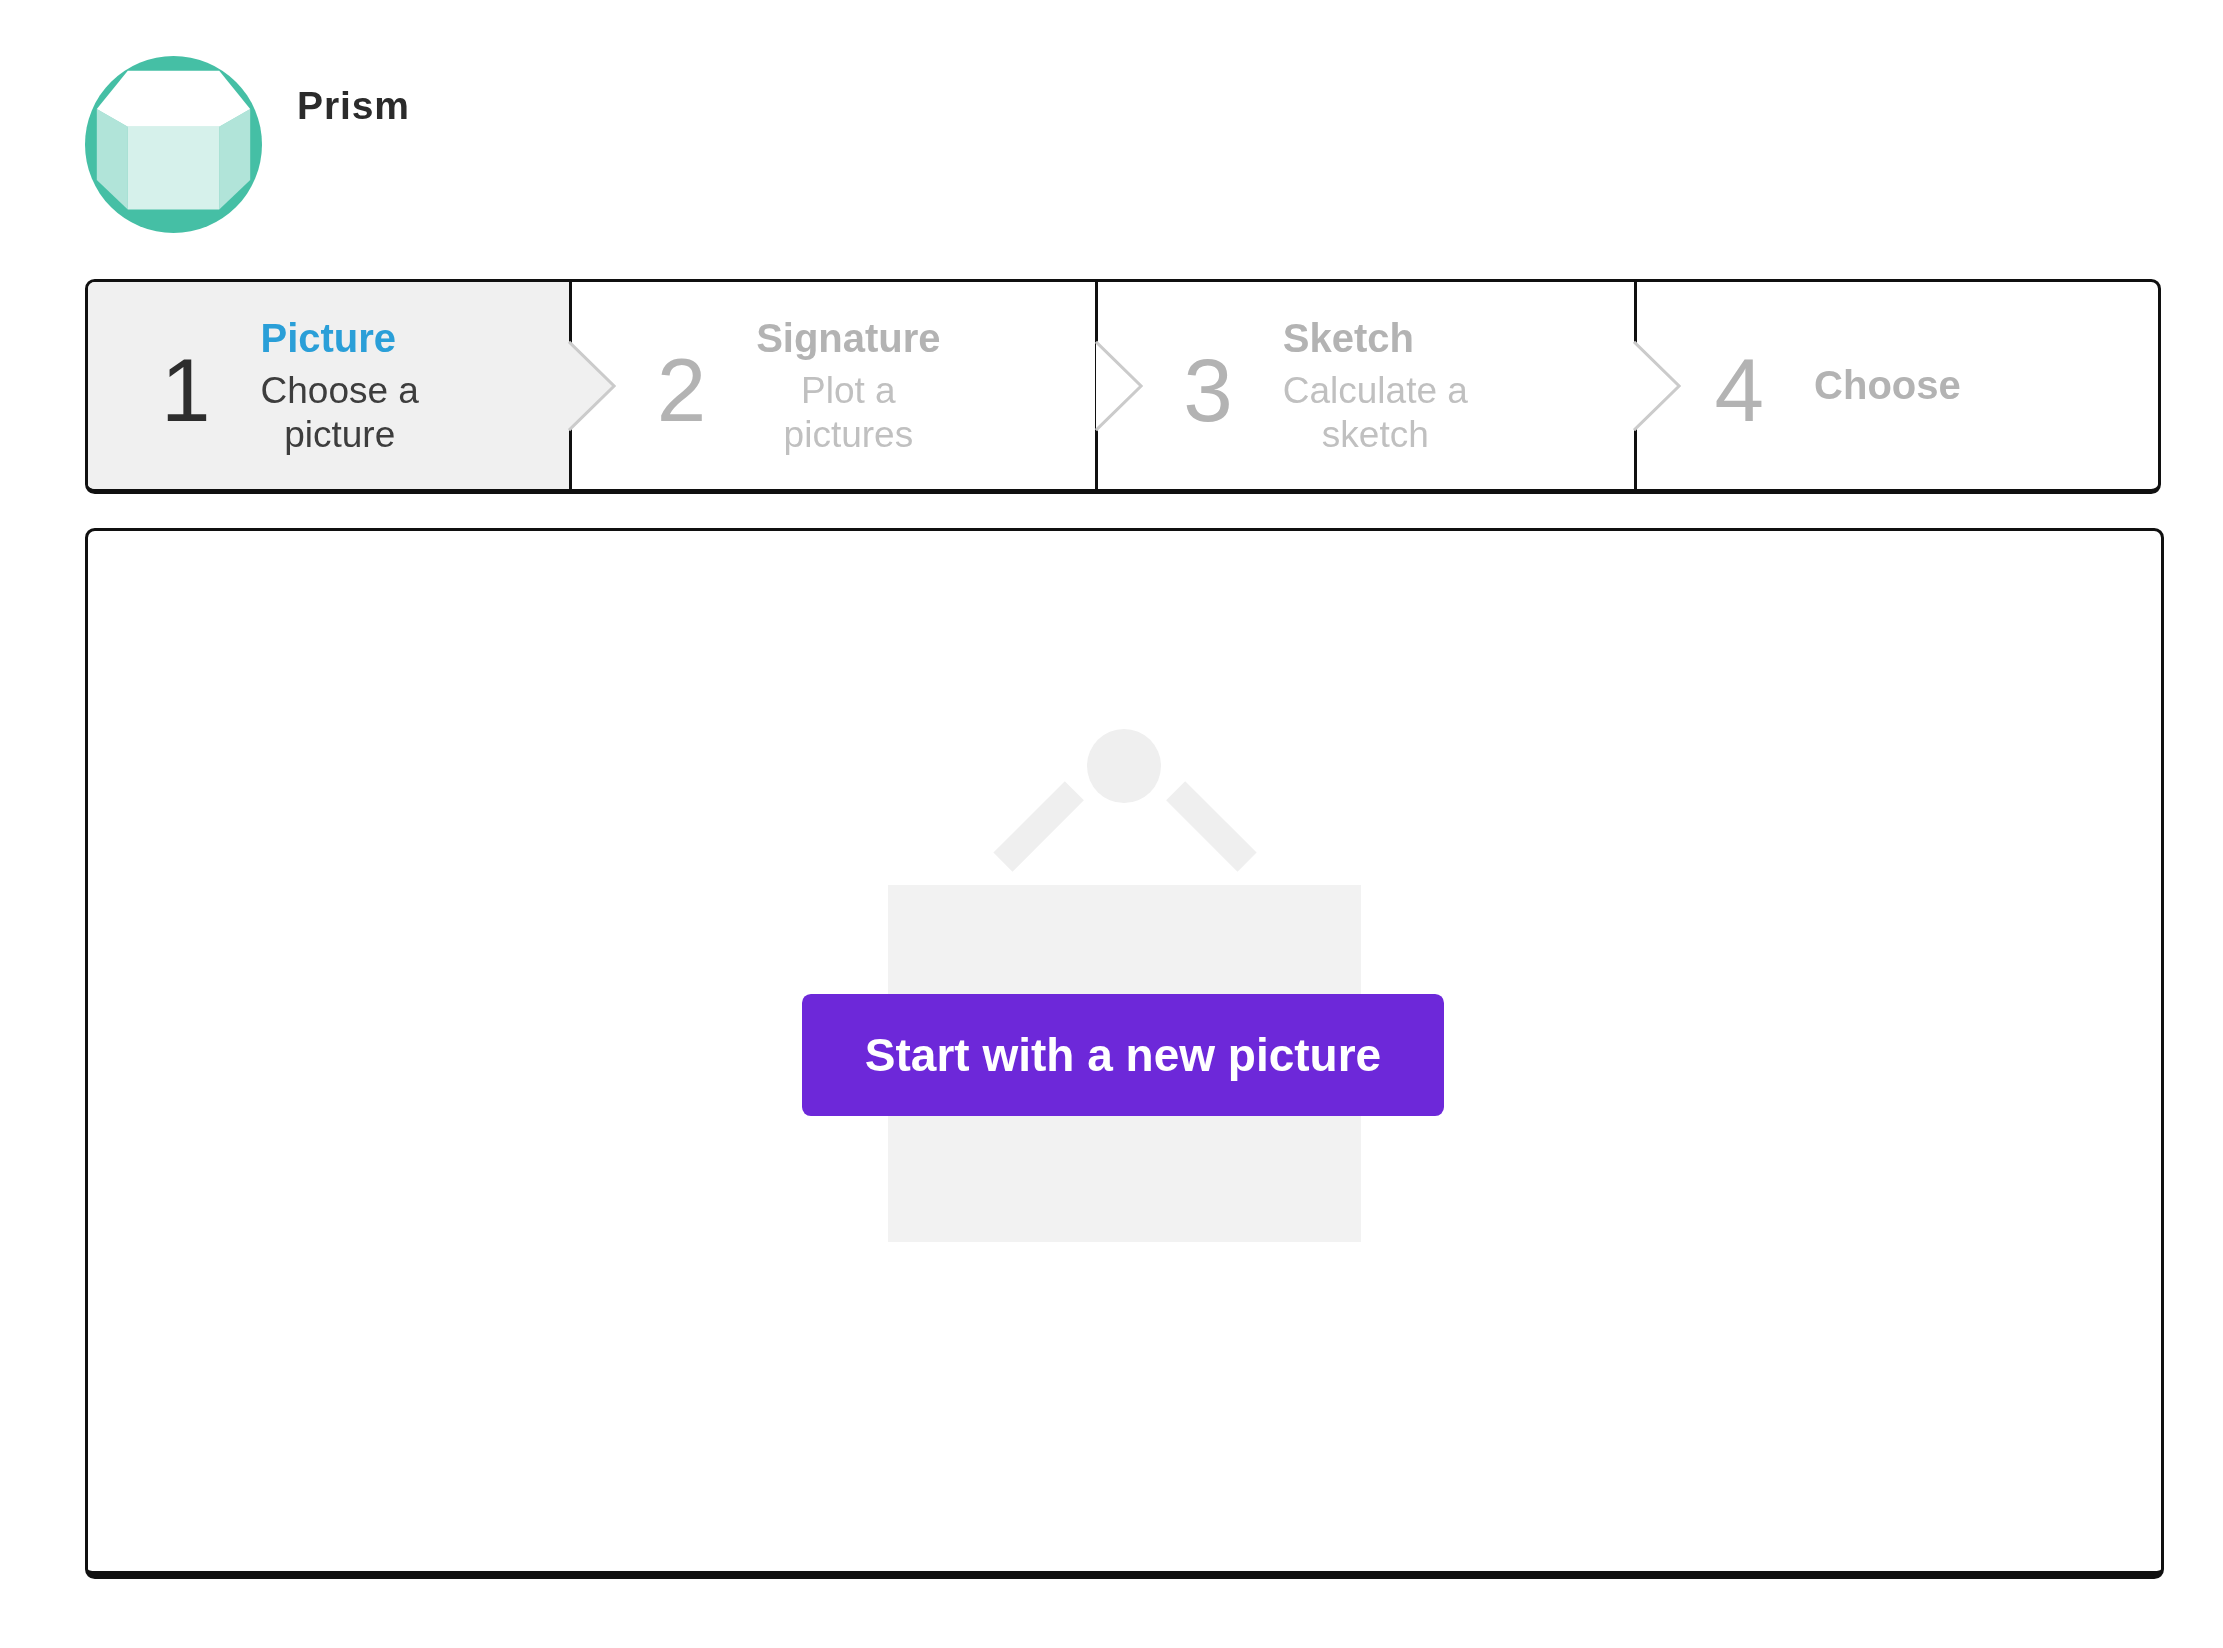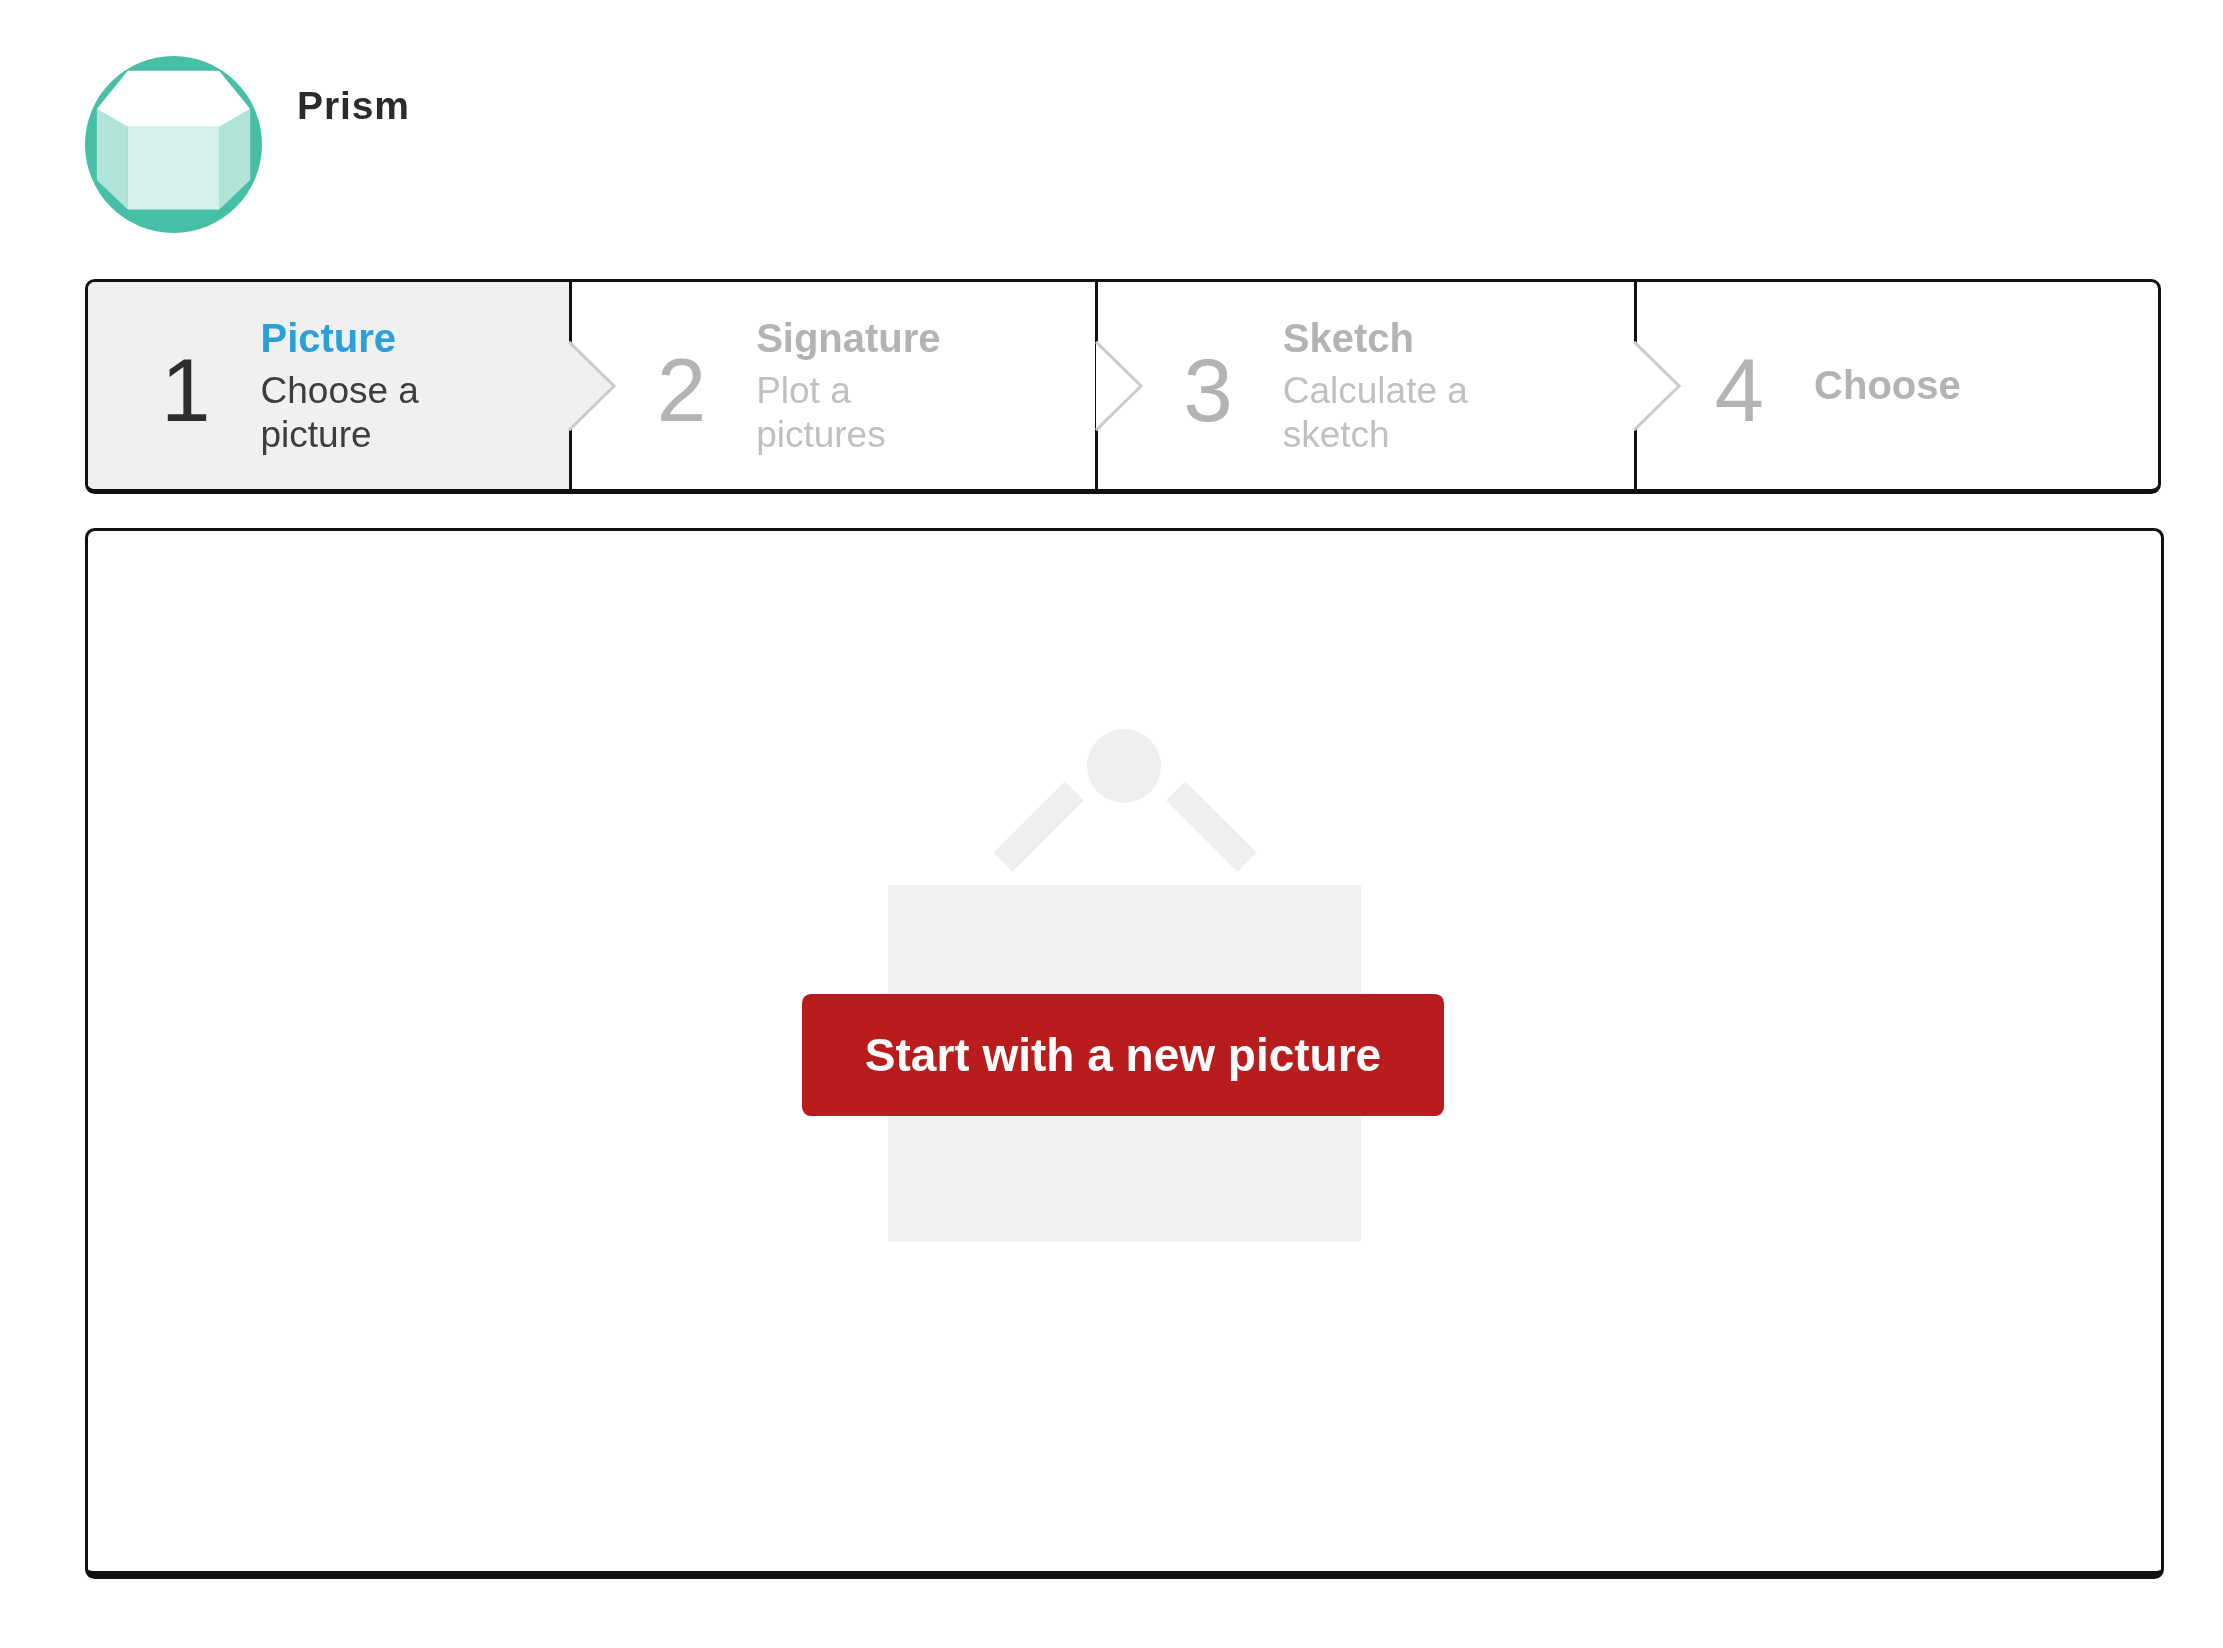--- a/index.html
+++ b/index.html
@@ -45,20 +45,21 @@
     font-size: 89px; line-height: 1; font-weight: 400;
     color: #b3b3b3; margin-top: 10.6px; flex-shrink: 0;
   }
   .step-textblock { margin-left: 50px; }
   .step-title {
     font-size: 40px; font-weight: bold; color: #b3b3b3; line-height: 1.18;
   }
   .step-desc {
     font-size: 37px; color: #c0c0c0; line-height: 1.18; white-space: pre-line;
     margin-top: 7px;
+    text-align: center;
   }
   .step.active .step-number { color: #2d2d2d; }
   .step.active .step-title  { color: #2a9fd8; }
   .step.active .step-desc   { color: #3d3d3d; }
 
   
   .main-box {
     position: absolute; left: 85px; top: 528px; width: 2079px; height: 1051px;
     background: #ffffff;
     border: 3.5px solid #101010; border-bottom-width: 8.9px; border-radius: 9.8px;
@@ -75,21 +76,21 @@
   .ph-strap-left  { left: 988px; top: 813px; transform: rotate(-45deg); }
   .ph-strap-right { left: 1161px; top: 813px; transform: rotate(45deg); }
   .ph-frame {
     position: absolute; left: 888px; top: 885px;
     width: 473px; height: 357px; background: #f2f2f2;
   }
 
   .start-button {
     position: absolute; left: 802px; top: 994px;
     width: 642px; height: 122px;
-    background: #b91c1c; border: none; border-radius: 8.9px;
+    background: #6d28d9; border: none; border-radius: 8.9px;
     color: #ffffff; font-size: 46px; font-weight: bold;
     font-family: "Liberation Sans", "DejaVu Sans", sans-serif;
     display: flex; align-items: center; justify-content: center;
     cursor: pointer; z-index: 5;
   }
 </style>
 </head>
 <body>
 
 <div class="logo-row">

